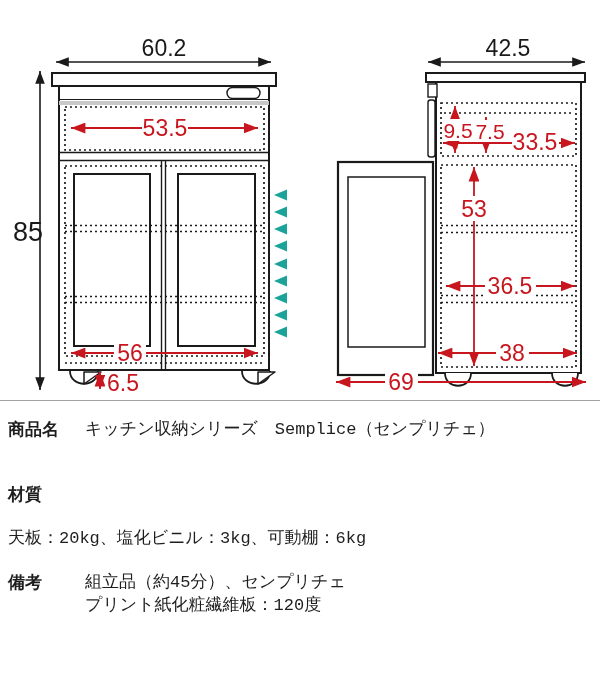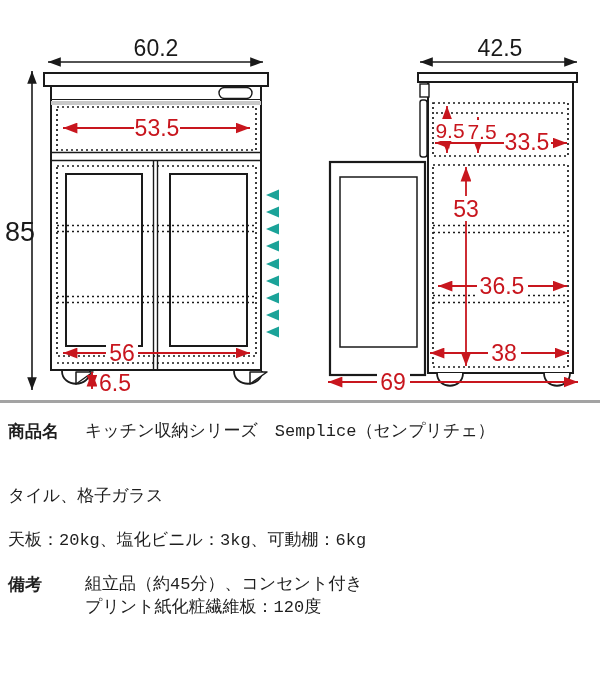--- a/index.html
+++ b/index.html
@@ -1,23 +1,23 @@
 <!DOCTYPE html>
 <html><head>
 <meta charset="utf-8">
 <style>
   html,body{margin:0;padding:0;background:#ffffff;}
   body{width:600px;height:684px;overflow:hidden;font-family:"Liberation Sans","DejaVu Sans",sans-serif;color:#1e1e1e;}
-  .diagram-wrap{width:570px;height:400px;position:relative;}
+  .diagram-wrap{width:570px;height:400px;position:relative;margin-left:8px;}
   svg text{font-family:"Liberation Sans","DejaVu Sans",sans-serif;}
   .dim-black{fill:#1a1a1a;font-size:23px;}
   .dim-black-big{fill:#1a1a1a;font-size:27px;}
   .dim-red{fill:#c8161e;font-size:23px;font-weight:500;}
   .dim-red-sm{fill:#c8161e;font-size:21px;font-weight:500;}
-  .spec-table{box-sizing:border-box;width:600px;height:284px;border-top:3px solid #a3a3a3;padding:17px 10px 0 8px;}
+  .spec-table{box-sizing:border-box;width:600px;height:284px;border-top:1px solid #a3a3a3;padding:17px 10px 0 8px;}
   .spec-row{display:flex;margin-bottom:21px;}
   .spec-label{width:77px;flex:0 0 77px;font-weight:700;font-size:17px;line-height:23px;}
   .spec-value{flex:1;font-size:17px;line-height:23px;font-family:Liberation Mono, monospace;}
   .spec-line{min-height:0;}
 </style>
 </head>
 <body>
 
 <div class="diagram-wrap">
 <svg width="600" height="400" viewBox="0 0 600 400">
@@ -151,30 +151,30 @@
   <div class="spec-row">
     <div class="spec-label">商品名</div>
     <div class="spec-value">
       <div class="spec-line">キッチン収納シリーズ　Semplice（センプリチェ）</div>
       <div class="spec-line"></div>
     </div>
   </div>
   <div class="spec-row">
   </div>
   <div class="spec-row">
+    <div class="spec-label">材質</div>
     <div class="spec-value">
-      <div class="spec-line">タイル、格子ガラス</div>
     </div>
   </div>
   <div class="spec-row">
     <div class="spec-value">
       <div class="spec-line">天板：20kg、塩化ビニル：3kg、可動棚：6kg</div>
       <div class="spec-line"></div>
     </div>
   </div>
   <div class="spec-row">
     <div class="spec-label">備考</div>
     <div class="spec-value">
-      <div class="spec-line">組立品（約45分）、コンセント付き</div>
+      <div class="spec-line">組立品（約45分）、センプリチェ</div>
       <div class="spec-line">プリント紙化粧繊維板：120度</div>
     </div>
   </div>
 </div>
 
 </body></html>

